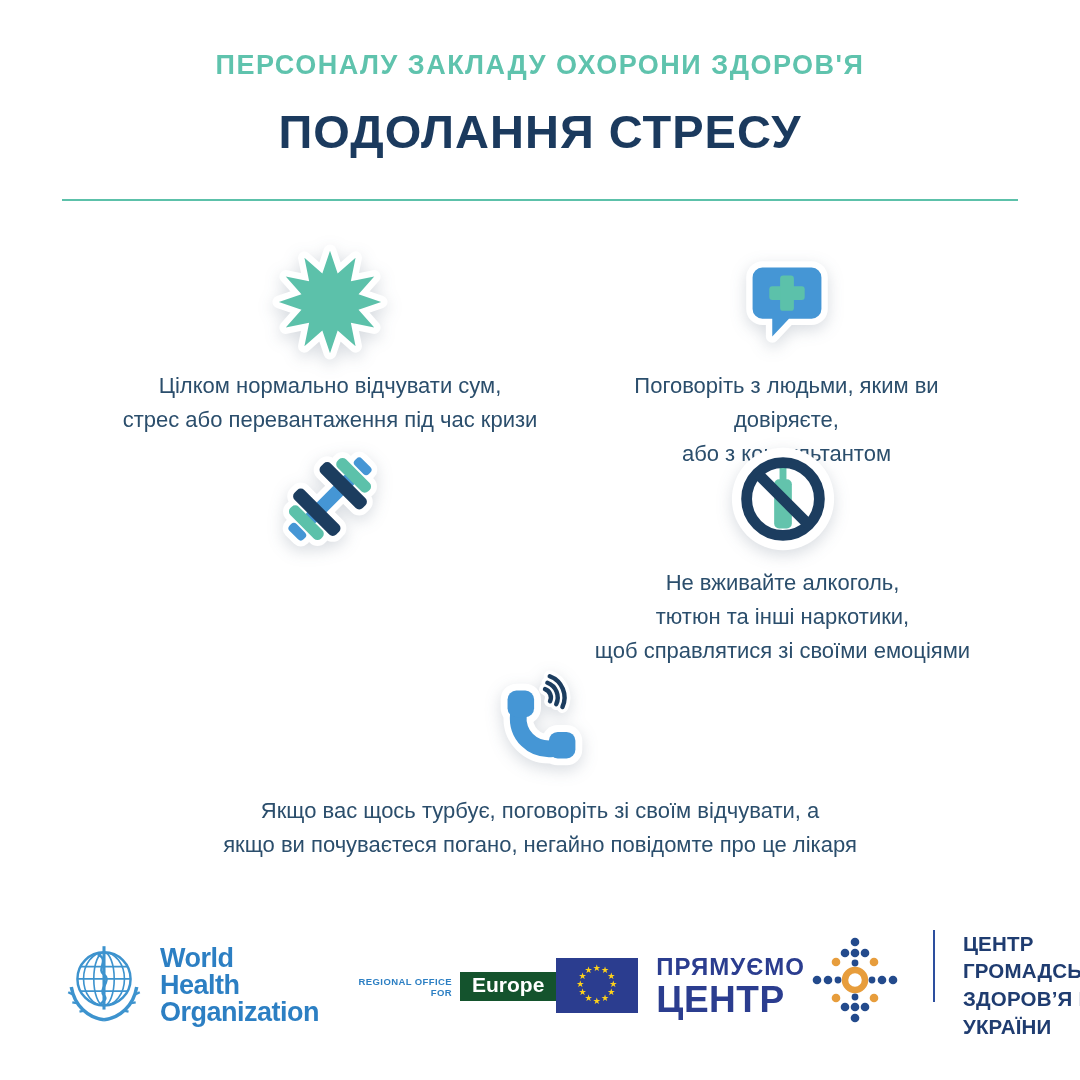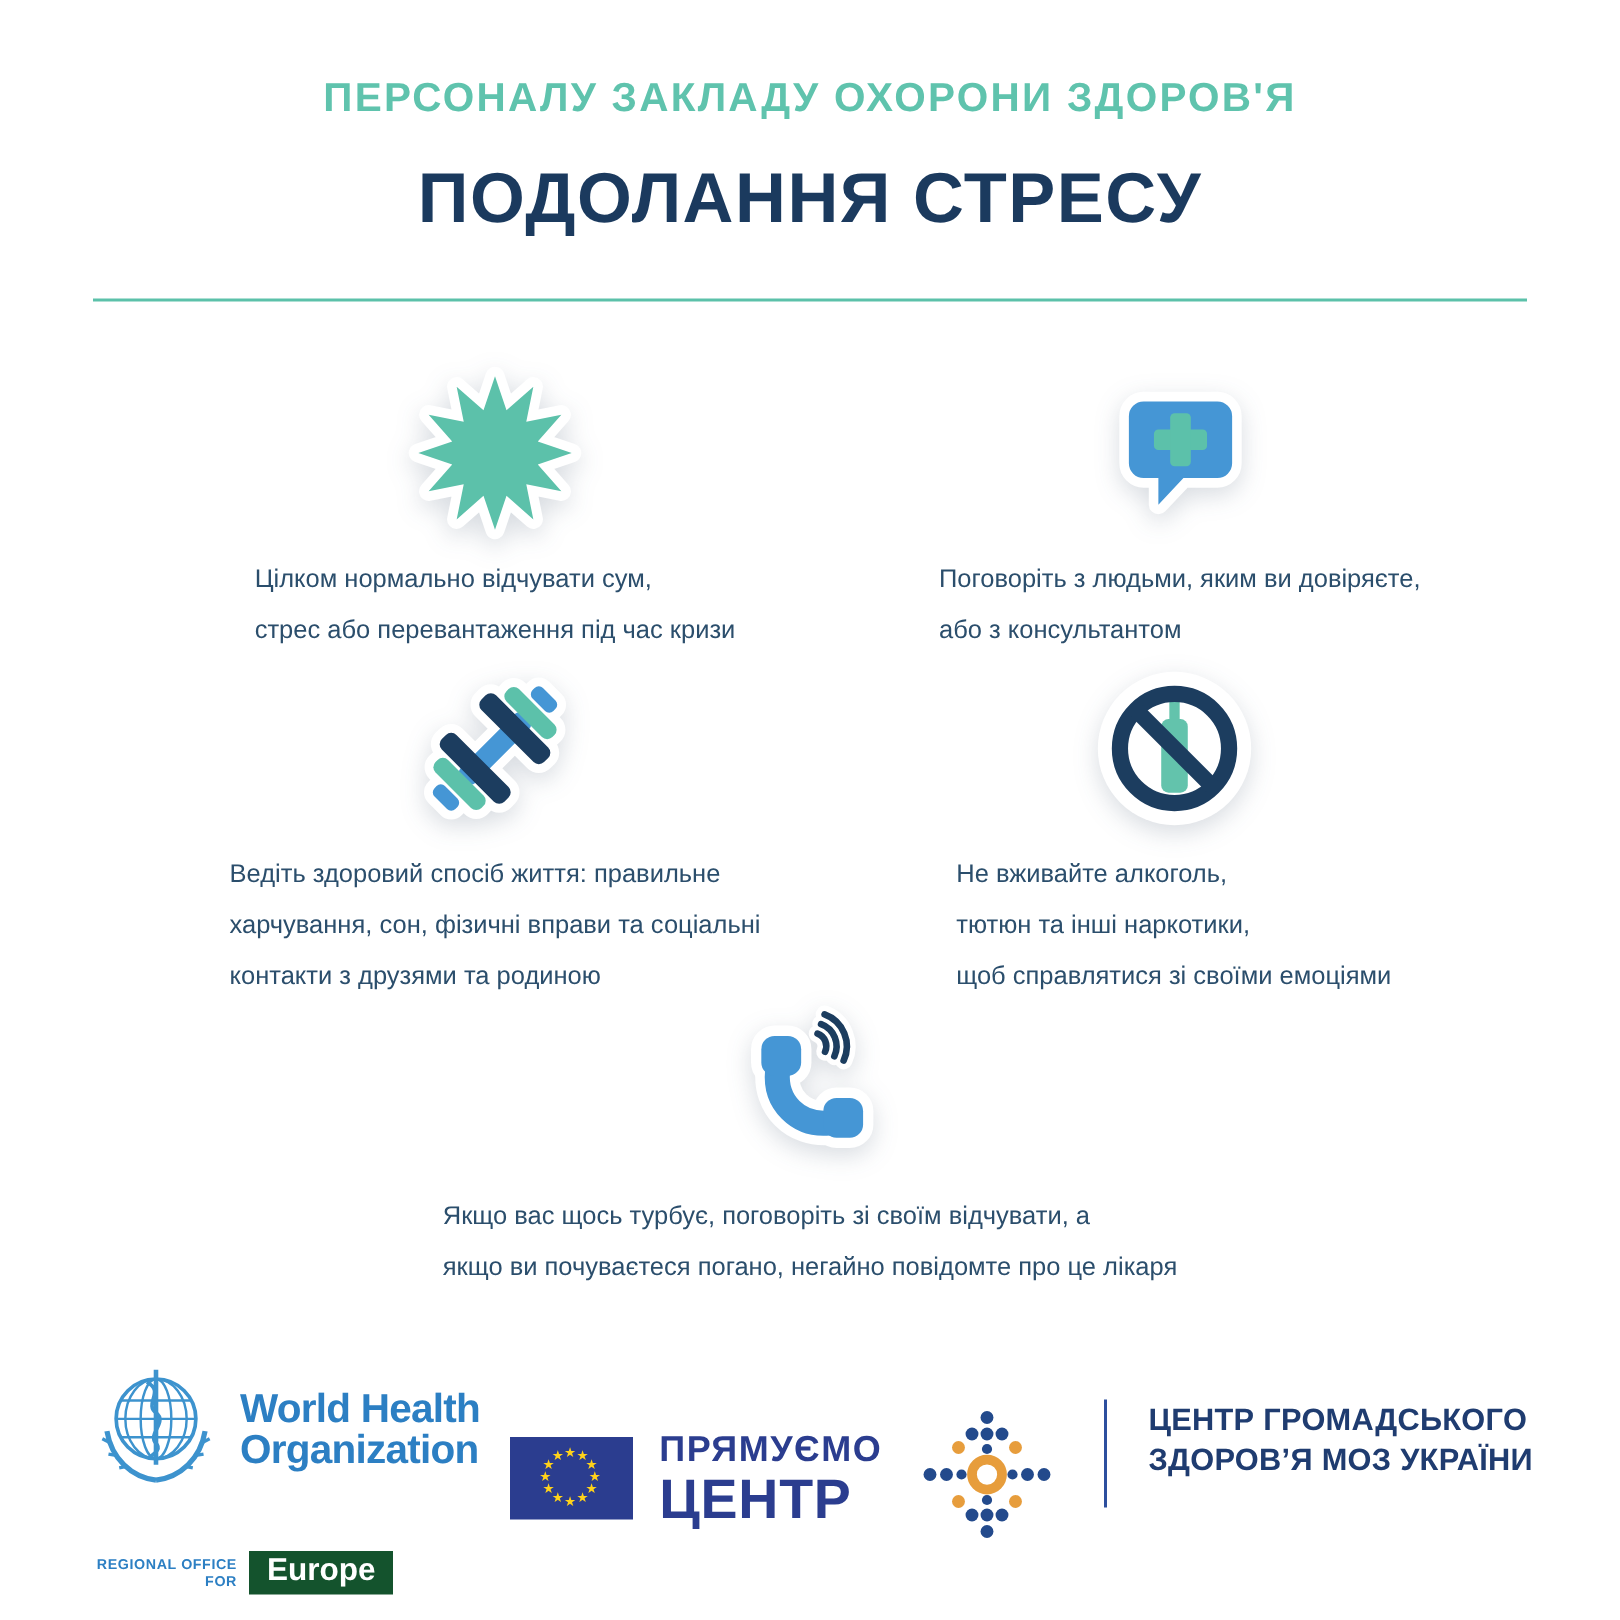--- a/index.html
+++ b/index.html
@@ -20,30 +20,30 @@
   
   .tip{position:absolute;display:flex;flex-direction:column;align-items:center;}
   .tip-1{left:60px;top:243px;width:540px;}
   .tip-2{left:584px;top:243px;width:405px;}
   .tip-3{left:60px;top:440px;width:540px;}
   .tip-4{left:580px;top:440px;width:405px;}
   .tip-5{left:0px;top:668px;width:1080px;}
   .icon-wrap{height:118px;margin-bottom:8px;}
   .icon-wrap svg{height:118px;width:118px;filter:drop-shadow(0 5px 8px rgba(40,60,90,.18));}
   .tip-text{
-    margin:0;text-align:left;white-space:pre-line;
-    font-size:17px;line-height:34px;color:#2B4E6C;font-weight:500;
+    margin:0;text-align:center;white-space:pre-line;
+    font-size:22px;line-height:34px;color:#2B4E6C;font-weight:500;
   }
   
   .footer{
     position:absolute;top:925px;left:0;width:1080px;height:120px;
     display:flex;justify-content:space-between;align-items:center;
     padding:0 58px;box-sizing:border-box;
   }
-  .who{display:flex;flex-direction:column;gap:33px;}
+  .who{display:flex;gap:33px;}
   .who-top{display:flex;align-items:center;gap:10px;}
   .who-name{font-size:27px;line-height:27px;font-weight:700;color:#2C7FC3;letter-spacing:-0.5px;}
   .who-bottom{display:flex;align-items:center;gap:8px;margin-top:3px;}
   .who-office{width:100px;text-align:right;font-size:9.5px;font-weight:700;color:#2C7FC3;letter-spacing:.4px;}
   .who-region{background:#14532d;color:#fff;font-size:21px;font-weight:700;padding:1px 12px 4px;}
   .eu{display:flex;align-items:center;gap:18px;}
   .eu-flag{position:relative;width:82px;height:55px;background:#2B3D8F;flex:none;}
   .eu-flag span{position:absolute;font-size:9px;color:#FFD21A;line-height:1;}
   .eu-text .l1{font-size:24px;font-weight:700;color:#2B3D8F;letter-spacing:1px;}
   .eu-text .l2{font-size:37px;font-weight:800;color:#2B3D8F;line-height:1;letter-spacing:.5px;}
@@ -100,23 +100,20 @@
           <rect x="8" y="50" width="10" height="20" rx="4" fill="#4596D5"></rect>
           <rect x="102" y="50" width="10" height="20" rx="4" fill="#4596D5"></rect>
           <rect x="30" y="53" width="60" height="14" rx="4" fill="#4596D5"></rect>
           <rect x="20" y="38" width="12" height="44" rx="5" fill="#5CC1AA"></rect>
           <rect x="88" y="38" width="12" height="44" rx="5" fill="#5CC1AA"></rect>
           <rect x="34" y="30" width="14" height="60" rx="5" fill="#1C3D5F"></rect>
           <rect x="72" y="30" width="14" height="60" rx="5" fill="#1C3D5F"></rect>
         </g>
       </svg>
     </div>
-    <p class="tip-text">Ведіть здоровий спосіб життя: правильне
-харчування, сон, фізичні вправи та соціальні
-контакти з друзями та родиною</p>
   </section>
 
   <section class="tip tip-4">
     <div class="icon-wrap">
       <svg viewBox="0 0 120 120">
         <circle cx="60" cy="60" r="52" fill="#ffffff"></circle>
         <rect x="56.5" y="26" width="7" height="18" fill="#63C3AC"></rect>
         <rect x="51" y="40" width="18" height="50" rx="5" fill="#63C3AC"></rect>
         <circle cx="60" cy="60" r="37" fill="none" stroke="#1C3D5F" stroke-width="11"></circle>
         <line x1="34.5" y1="34.5" x2="85.5" y2="85.5" stroke="#1C3D5F" stroke-width="11"></line>

